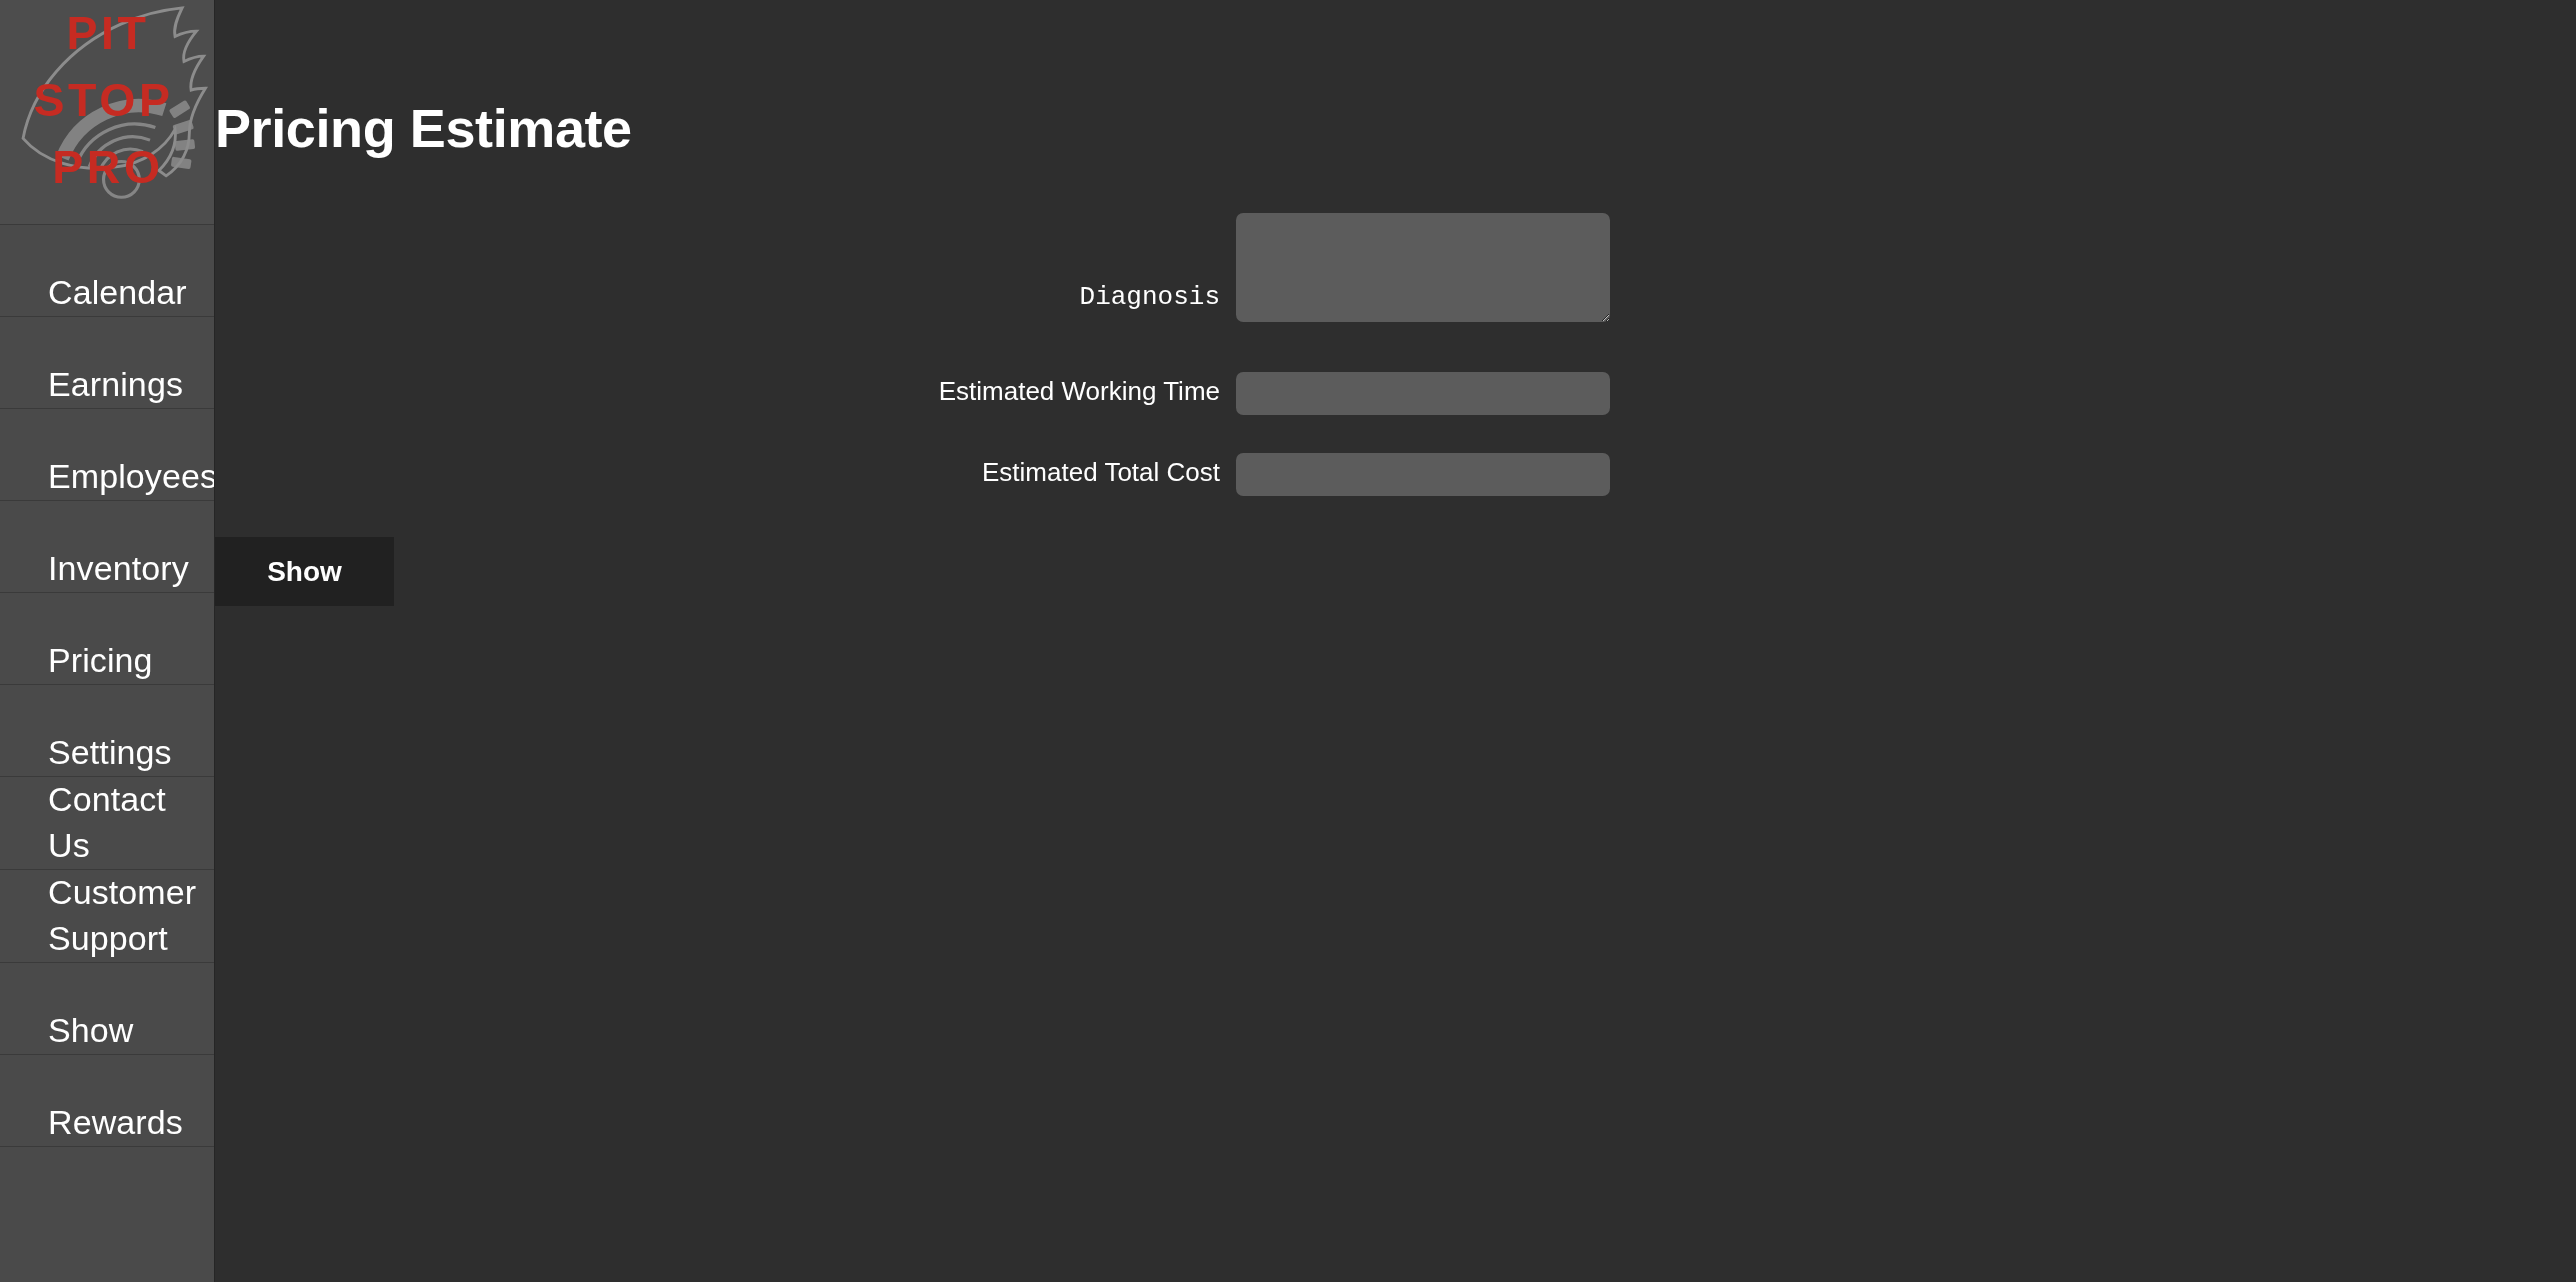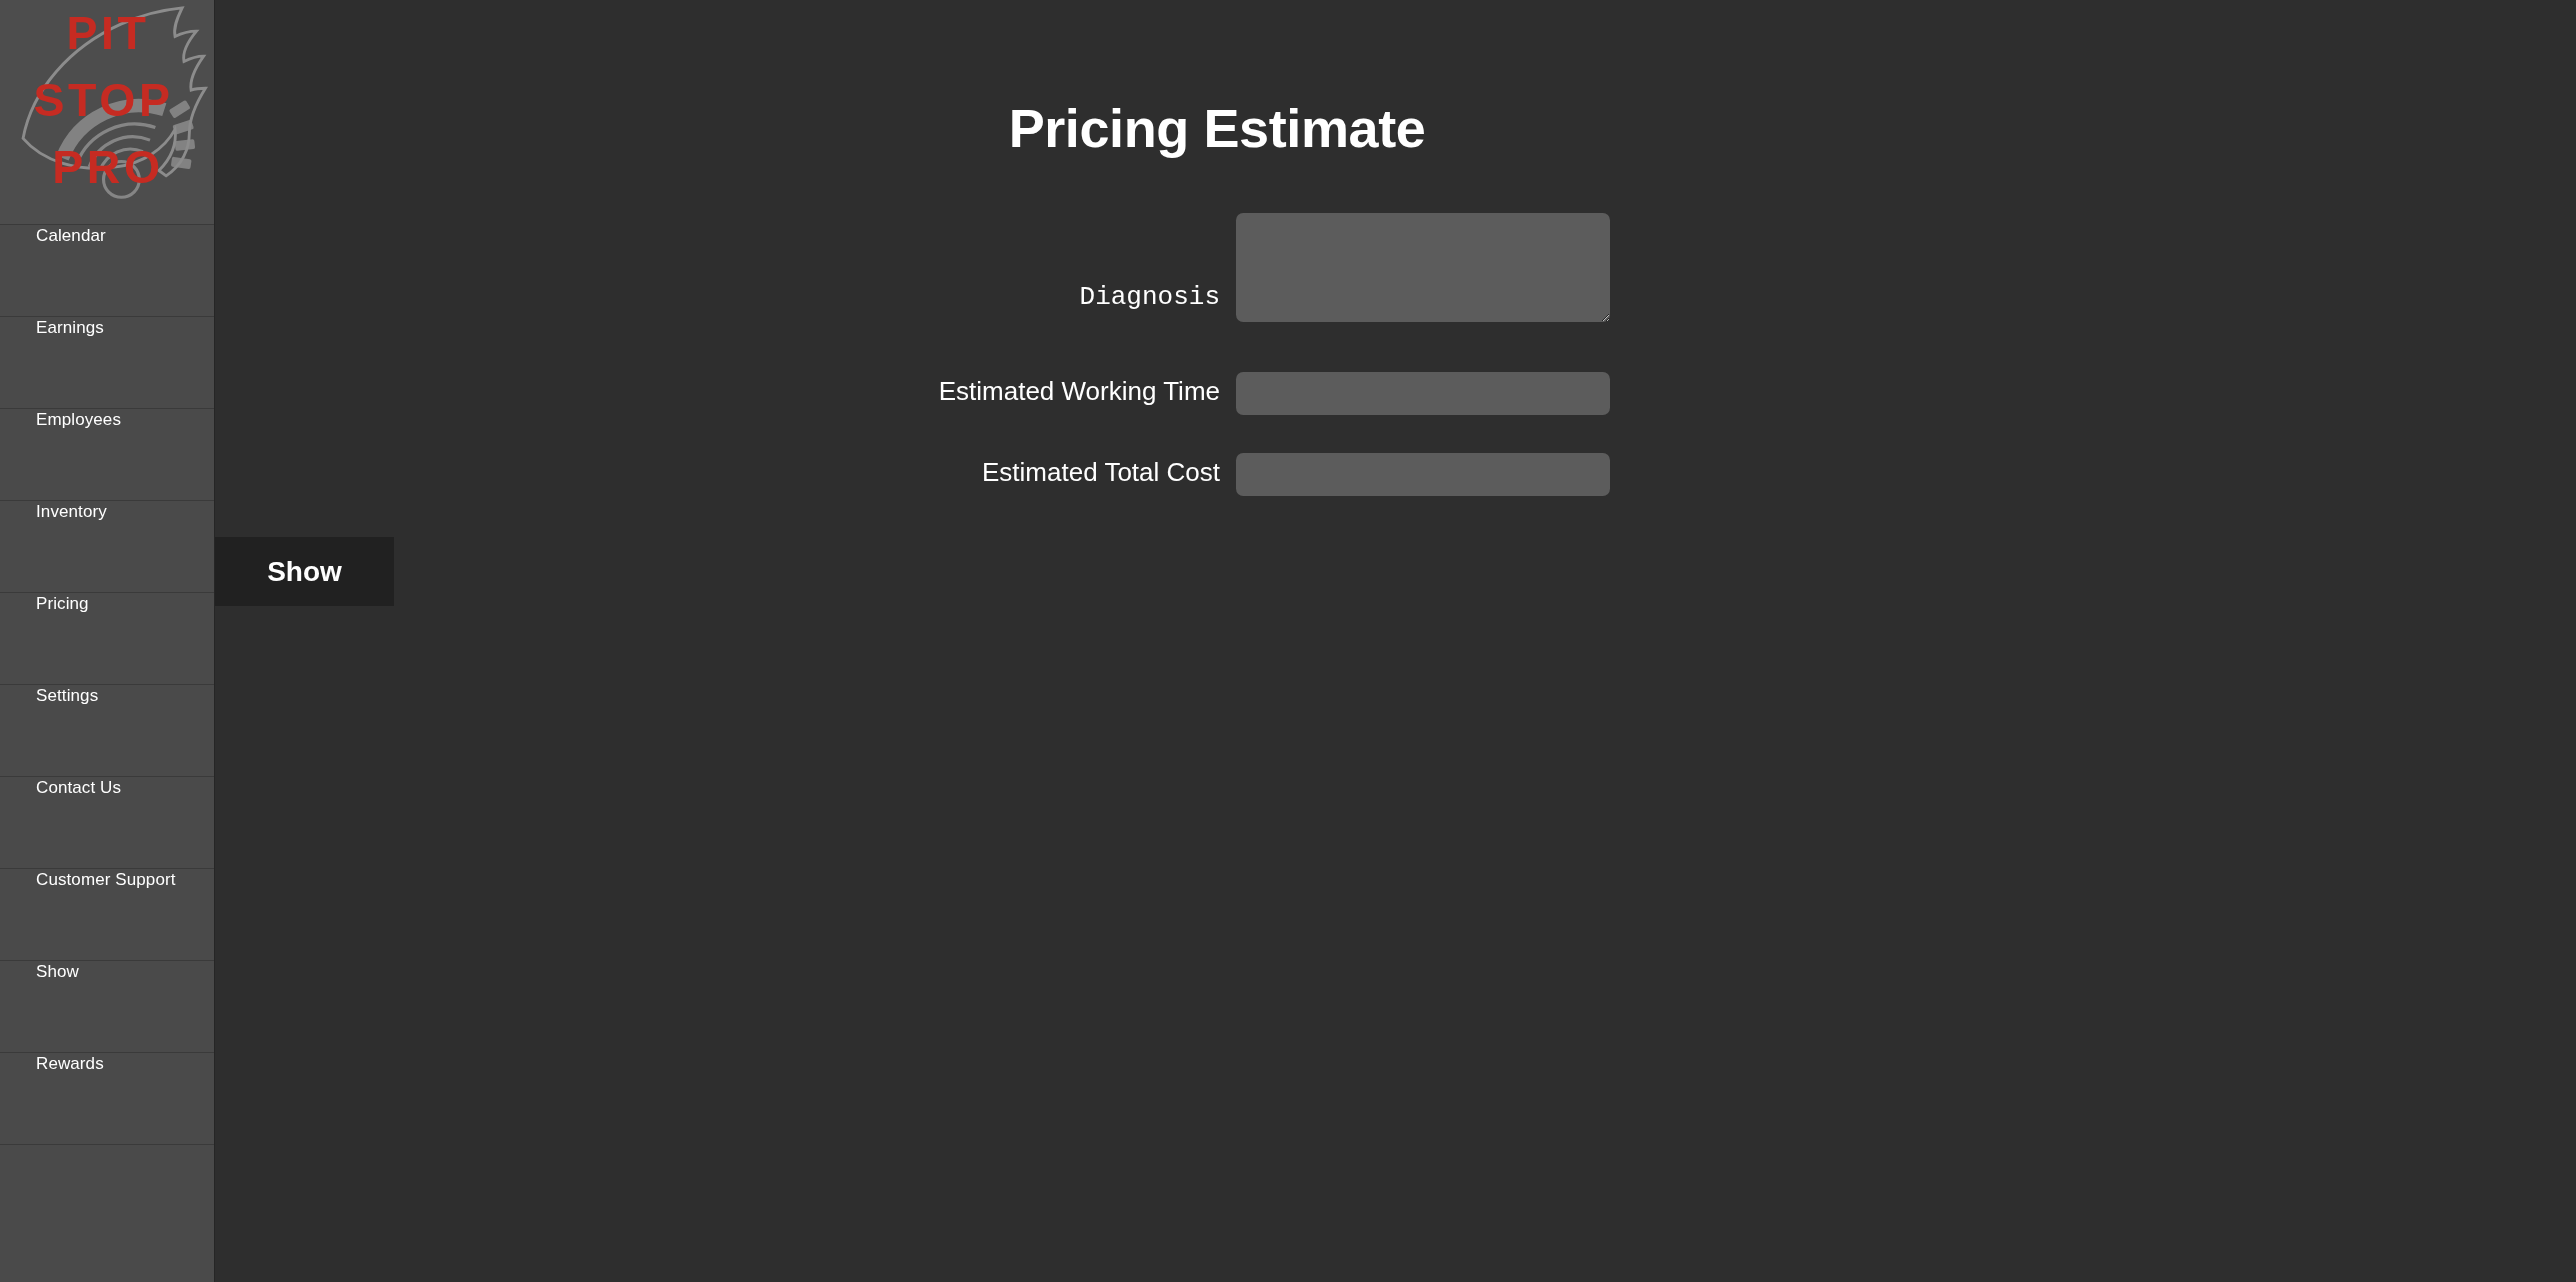--- a/index.html
+++ b/index.html
@@ -37,44 +37,44 @@
     overflow: hidden;
   }
   .logo-svg { position: absolute; left: 7.2px; top: 3.6px; }
 
   .nav-item {
     width: 100%;
     min-height: 92px;
     background: #4a4a4a;
     border-bottom: 0.9px solid #3a3a3a;
     display: flex;
-    align-items: flex-start;
-    padding: 0 16px 0 36px;
-    color: #ffffff;
-    font-size: 17px;
+    align-items: flex-end;
+    padding: 0 16px 0 48px;
+    color: #ffffff;
+    font-size: 34px;
     line-height: 1.35;
     letter-spacing: 0.1px;
     cursor: pointer;
     user-select: none;
   }
   .nav-item.two-line { min-height: 92px; }
 
   
   .main {
     flex: 1;
     height: 1283px;
     background: #2e2e2e;
     position: relative;
   }
   .page-title {
     position: absolute;
     left: 0;
     top: 97px;
     width: 2004px;
-    text-align: center;
+    text-align: left;
     color: #ffffff;
     font-size: 54px;
     font-weight: bold;
     letter-spacing: -0.4px;
   }
 
   .form {
     position: absolute;
     left: 0;
     top: 213px;

